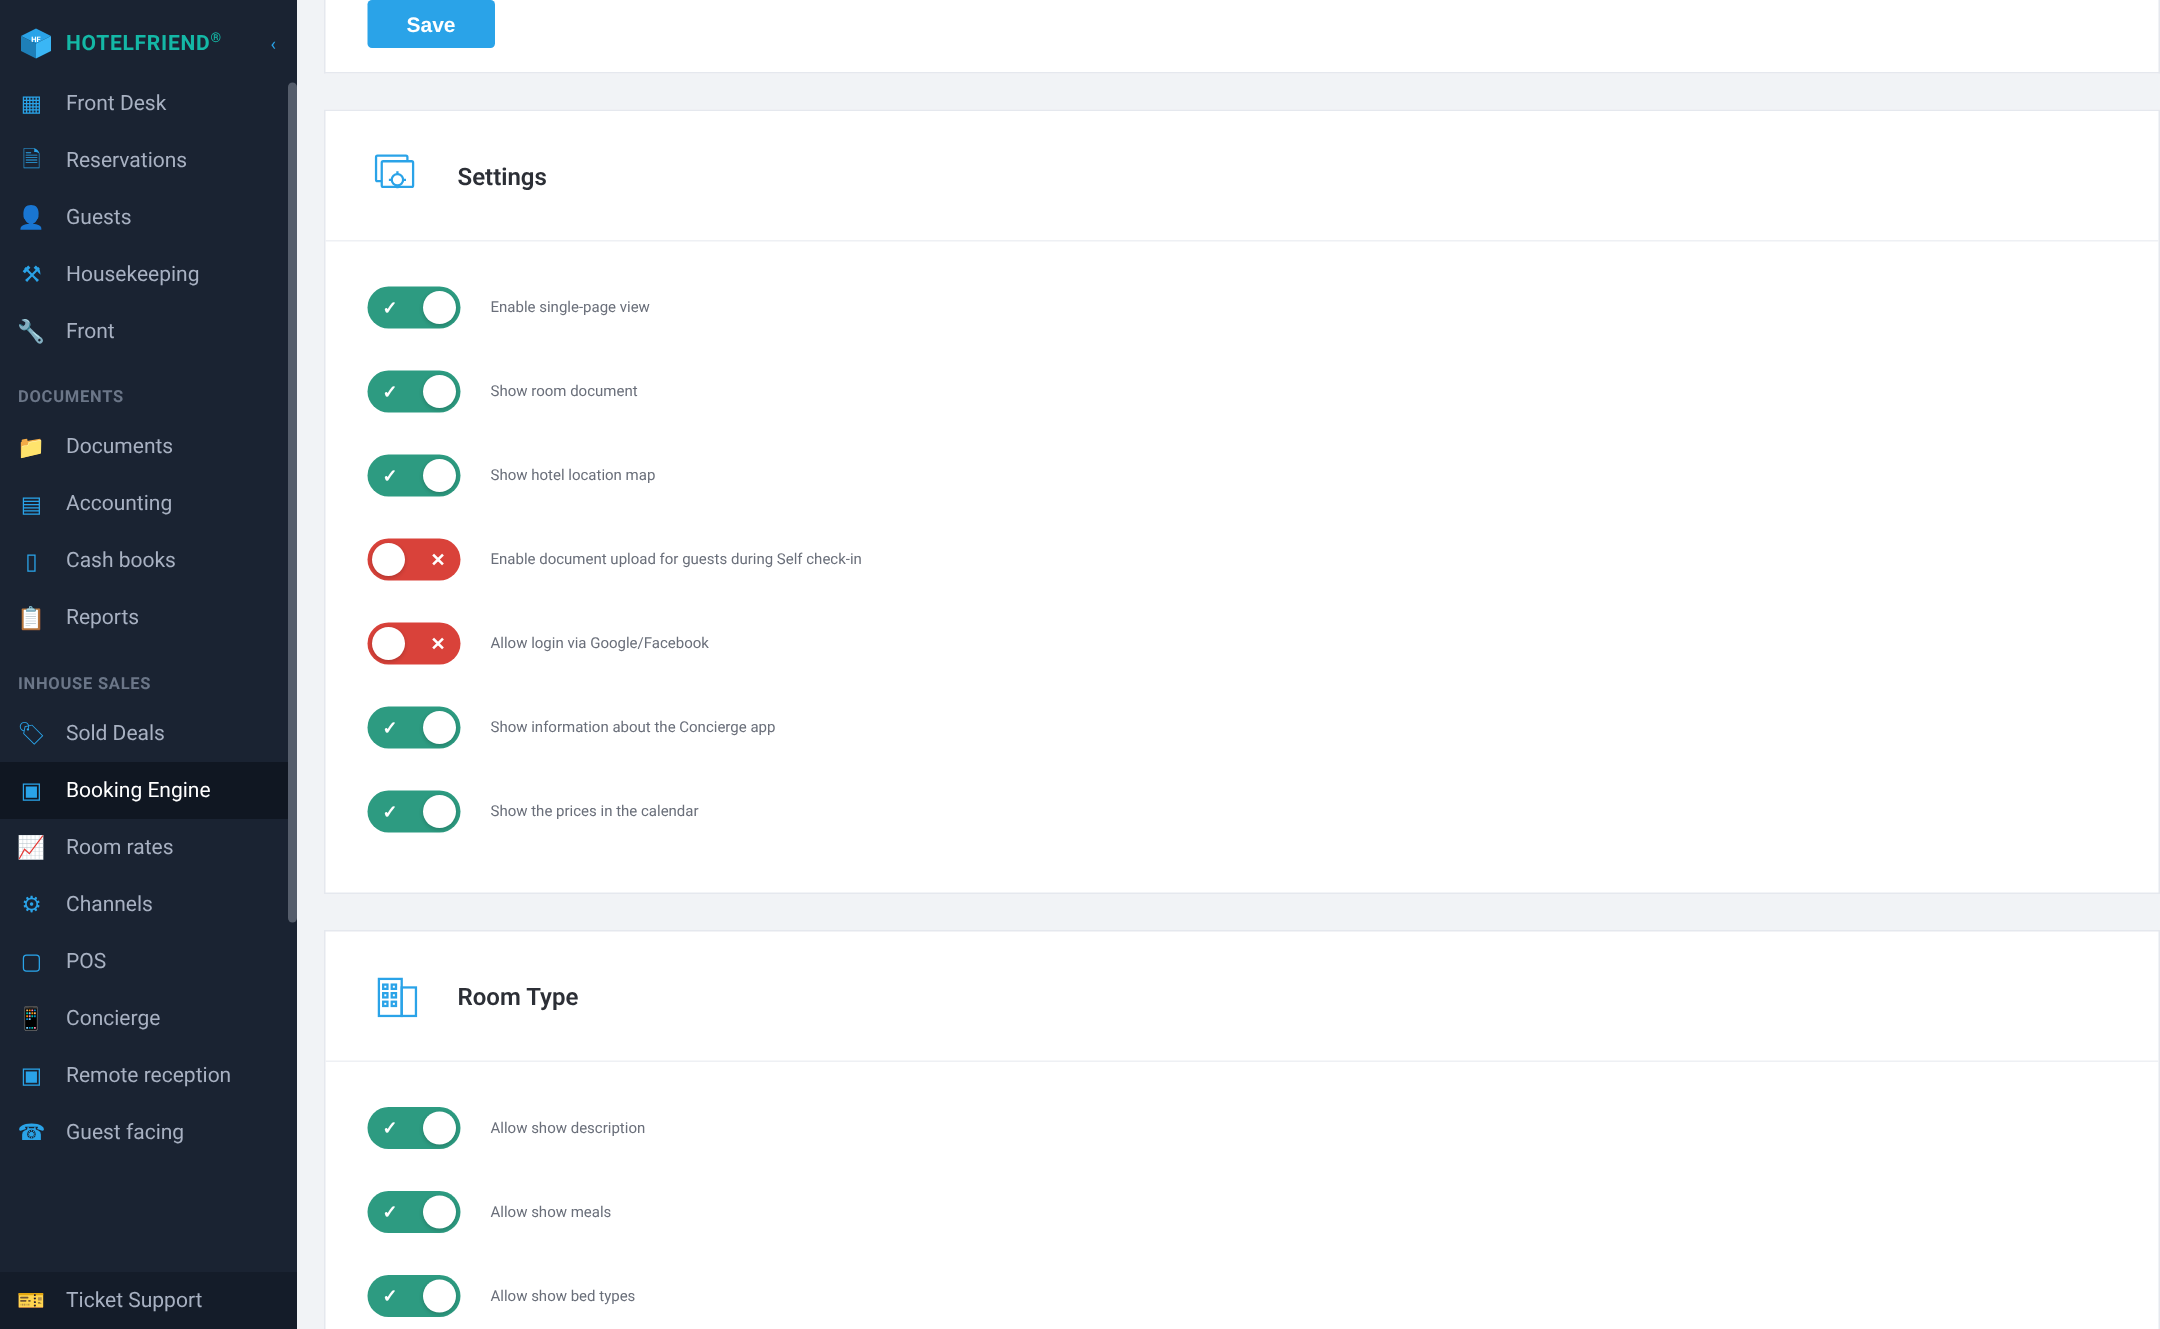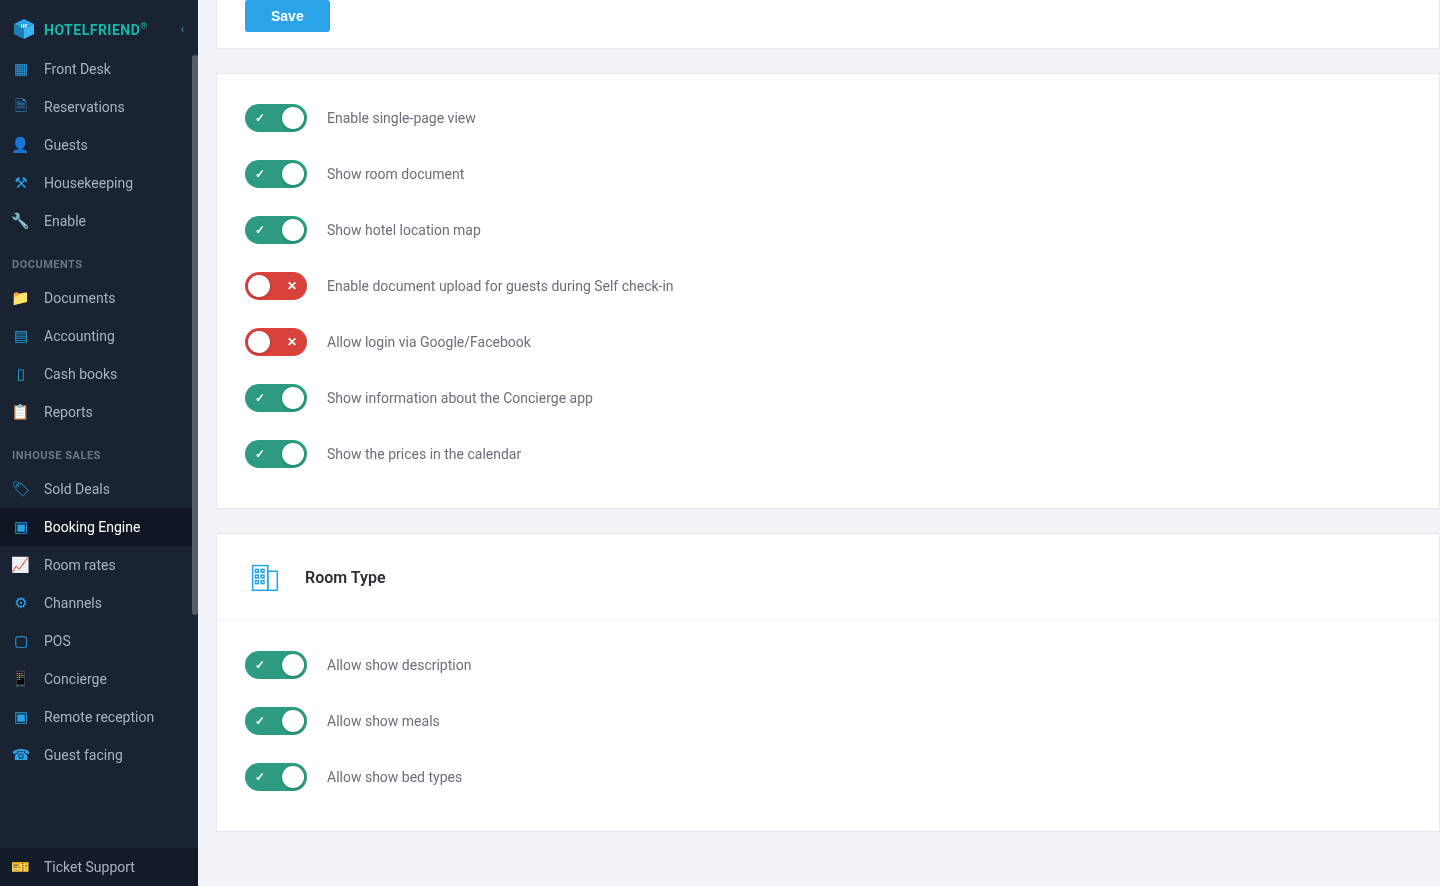--- a/index.html
+++ b/index.html
@@ -189,21 +189,21 @@
     position: absolute;
     top: 50%;
     transform: translateY(-50%);
     color: #fff;
     font-size: 12px;
     font-weight: 700;
   }
   .toggle.on .toggle-mark { left: 10px; }
   .toggle.off .toggle-mark { right: 10px; }
   .toggle-label {
-    font-size: 14px;
+    font-size: 10px;
     color: #6a6f7a;
   }
 </style>
 </head>
 <body>
 
 <aside class="sidebar">
   <div class="brand">
     <span class="brand-cube">
       <svg viewBox="0 0 24 24" width="24" height="24">
@@ -232,21 +232,21 @@
       <div class="nav-item">
         <span class="nav-icon">👤</span>
         <span>Guests</span>
       </div>
       <div class="nav-item">
         <span class="nav-icon">⚒</span>
         <span>Housekeeping</span>
       </div>
       <div class="nav-item">
         <span class="nav-icon">🔧</span>
-        <span>Enable</span>
+        <span>Front</span>
       </div>
 
       <div class="nav-section">DOCUMENTS</div>
       <div class="nav-item">
         <span class="nav-icon">📁</span>
         <span>Documents</span>
       </div>
       <div class="nav-item">
         <span class="nav-icon">▤</span>
         <span>Accounting</span>
@@ -307,20 +307,31 @@
 
 <div class="sidebar-scrollbar"></div>
 
 <main class="main">
 
   <div class="top-card">
     <button class="save-btn">Save</button>
   </div>
 
   <section class="card">
+    <div class="card-header">
+      <span class="card-header-icon">
+        <svg viewBox="0 0 40 40" width="38" height="38" fill="none" stroke="#2aa3e8" stroke-width="1.6">
+          <rect x="6" y="6" width="22" height="18" rx="1"></rect>
+          <rect x="10" y="10" width="22" height="18" rx="1" fill="#fff"></rect>
+          <circle cx="21" cy="23" r="4"></circle>
+          <path d="M21 19v-2M21 29v-2M17 23h-2M27 23h-2"></path>
+        </svg>
+      </span>
+      <h3 class="card-title">Settings</h3>
+    </div>
     <div class="card-body" id="settings-body">
         <div class="toggle-row">
           <div class="toggle on">
             <span class="toggle-mark">✓</span>
             <span class="toggle-knob"></span>
           </div>
           <span class="toggle-label">Enable single-page view</span>
         </div>
         <div class="toggle-row">
           <div class="toggle on">

